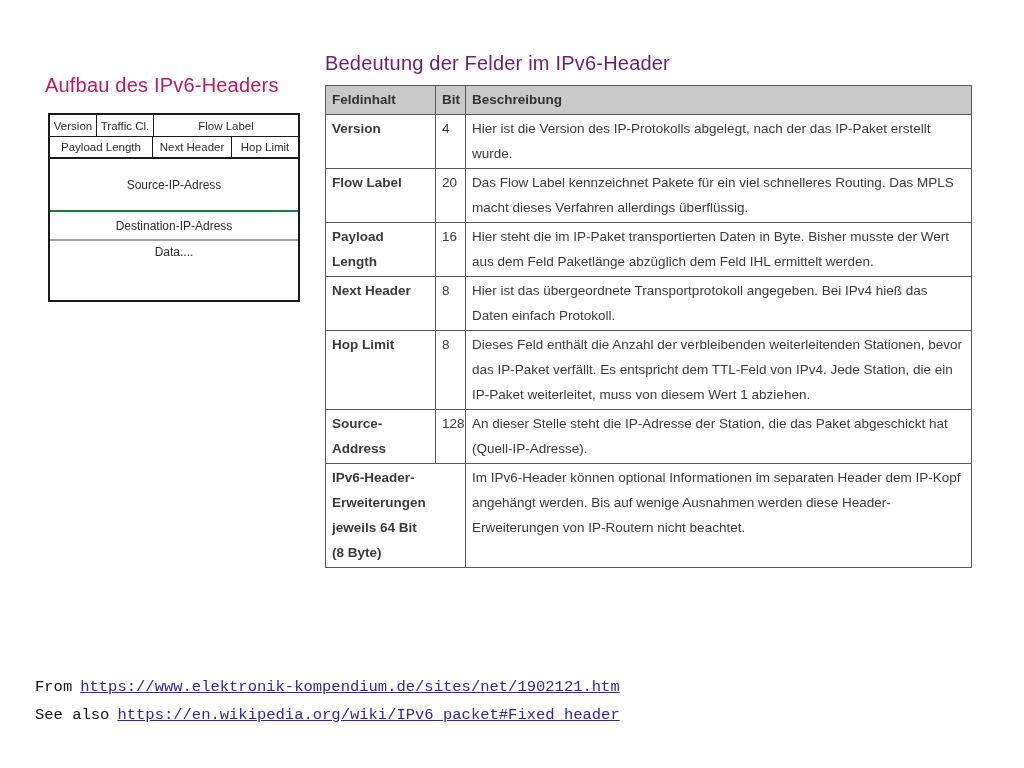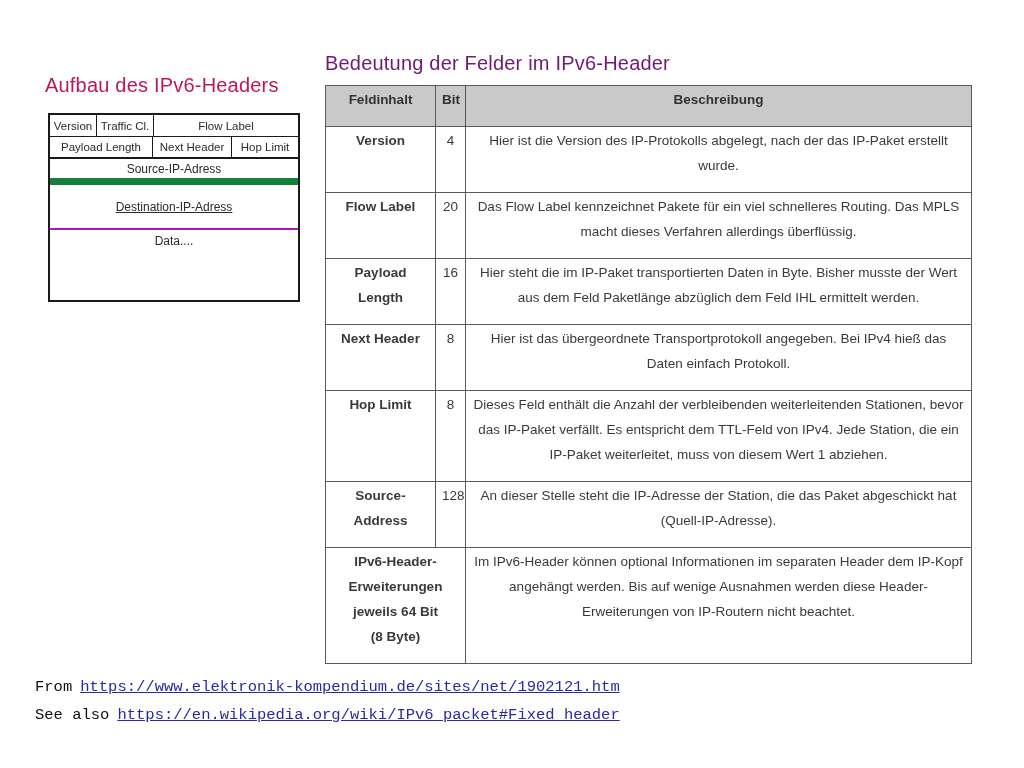--- a/index.html
+++ b/index.html
@@ -44,22 +44,22 @@
   .c-version { width: 46px; }
   .c-traffic { width: 57px; }
   .c-flow    { flex: 1; }
   .c-payload { width: 102px; }
   .c-next    { width: 79px; }
   .c-hop     { flex: 1; }
   .bigrow {
     display: flex; align-items: center; justify-content: center;
     font-size: 12px;
   }
-  .src-row { height: 26px; border-bottom: 7px solid #15803d; }
-  .dst-row { height: 45px; border-bottom: 2px solid #a21caf; text-decoration: underline; }
+  .src-row { height: 53px; border-bottom: 2px solid #15803d; }
+  .dst-row { height: 29px; border-bottom: 2px solid #a3a3a3; }
   .data-row { flex: 1; align-items: flex-start; padding-top: 4px; }
 
   
   .table-title {
     position: absolute;
     left: 325px; top: 52px;
     font-size: 20px;
     color: #701a75;
     letter-spacing: 0.2px;
     white-space: nowrap;
@@ -67,22 +67,22 @@
   table.fields {
     position: absolute;
     left: 325px; top: 85px;
     width: 646px;
     border-collapse: collapse;
     table-layout: fixed;
   }
   table.fields th, table.fields td {
     border: 1px solid #595959;
     vertical-align: top;
-    text-align: center;
-    padding: 1px 6px 14px 6px;
+    text-align: left;
+    padding: 1px 6px 2px 6px;
     font-size: 13.5px;
     line-height: 25px;
     color: #3a3a3a;
   }
   table.fields th {
     background: #c9c9c9;
     font-weight: bold;
     color: #333333;
     height: 28px;
   }

